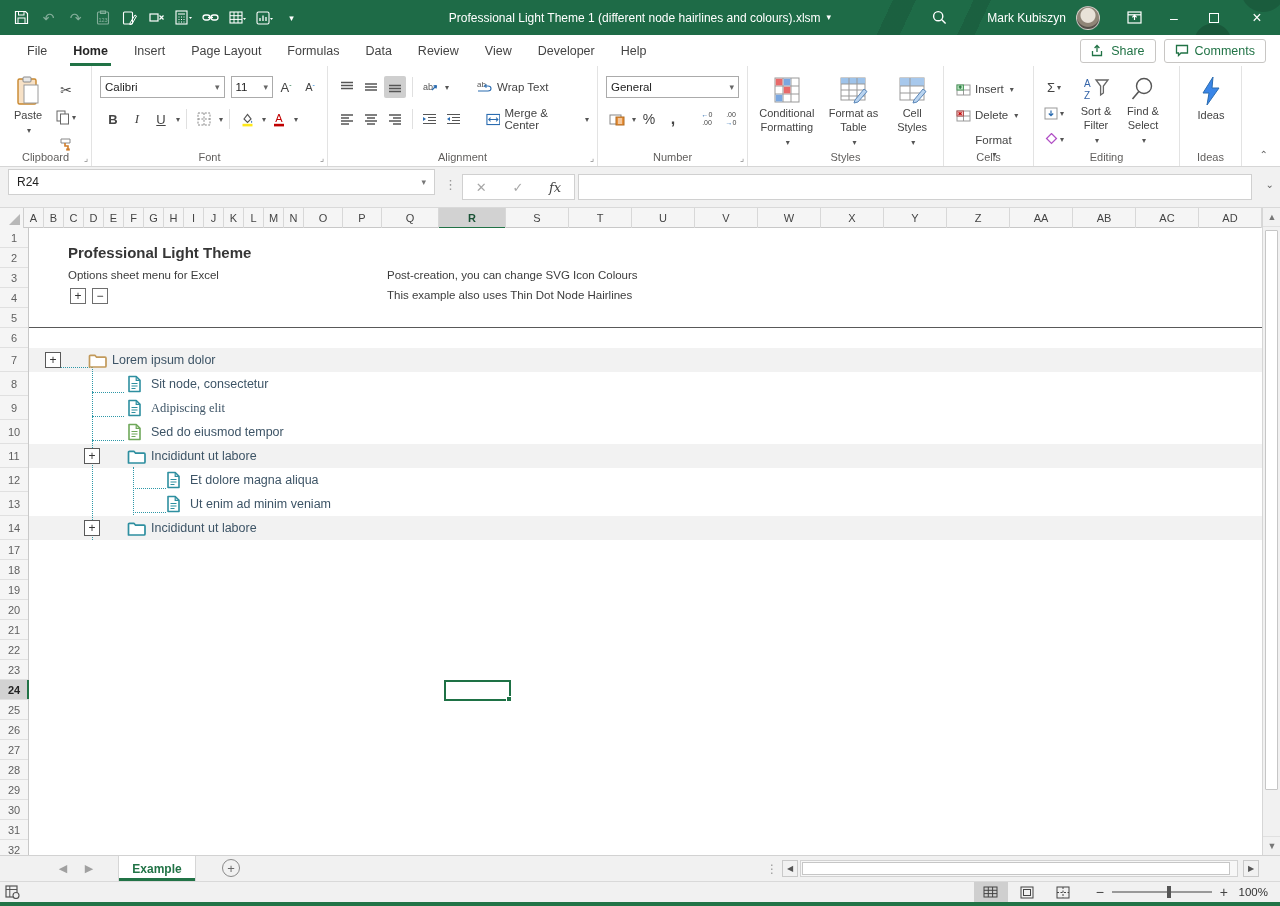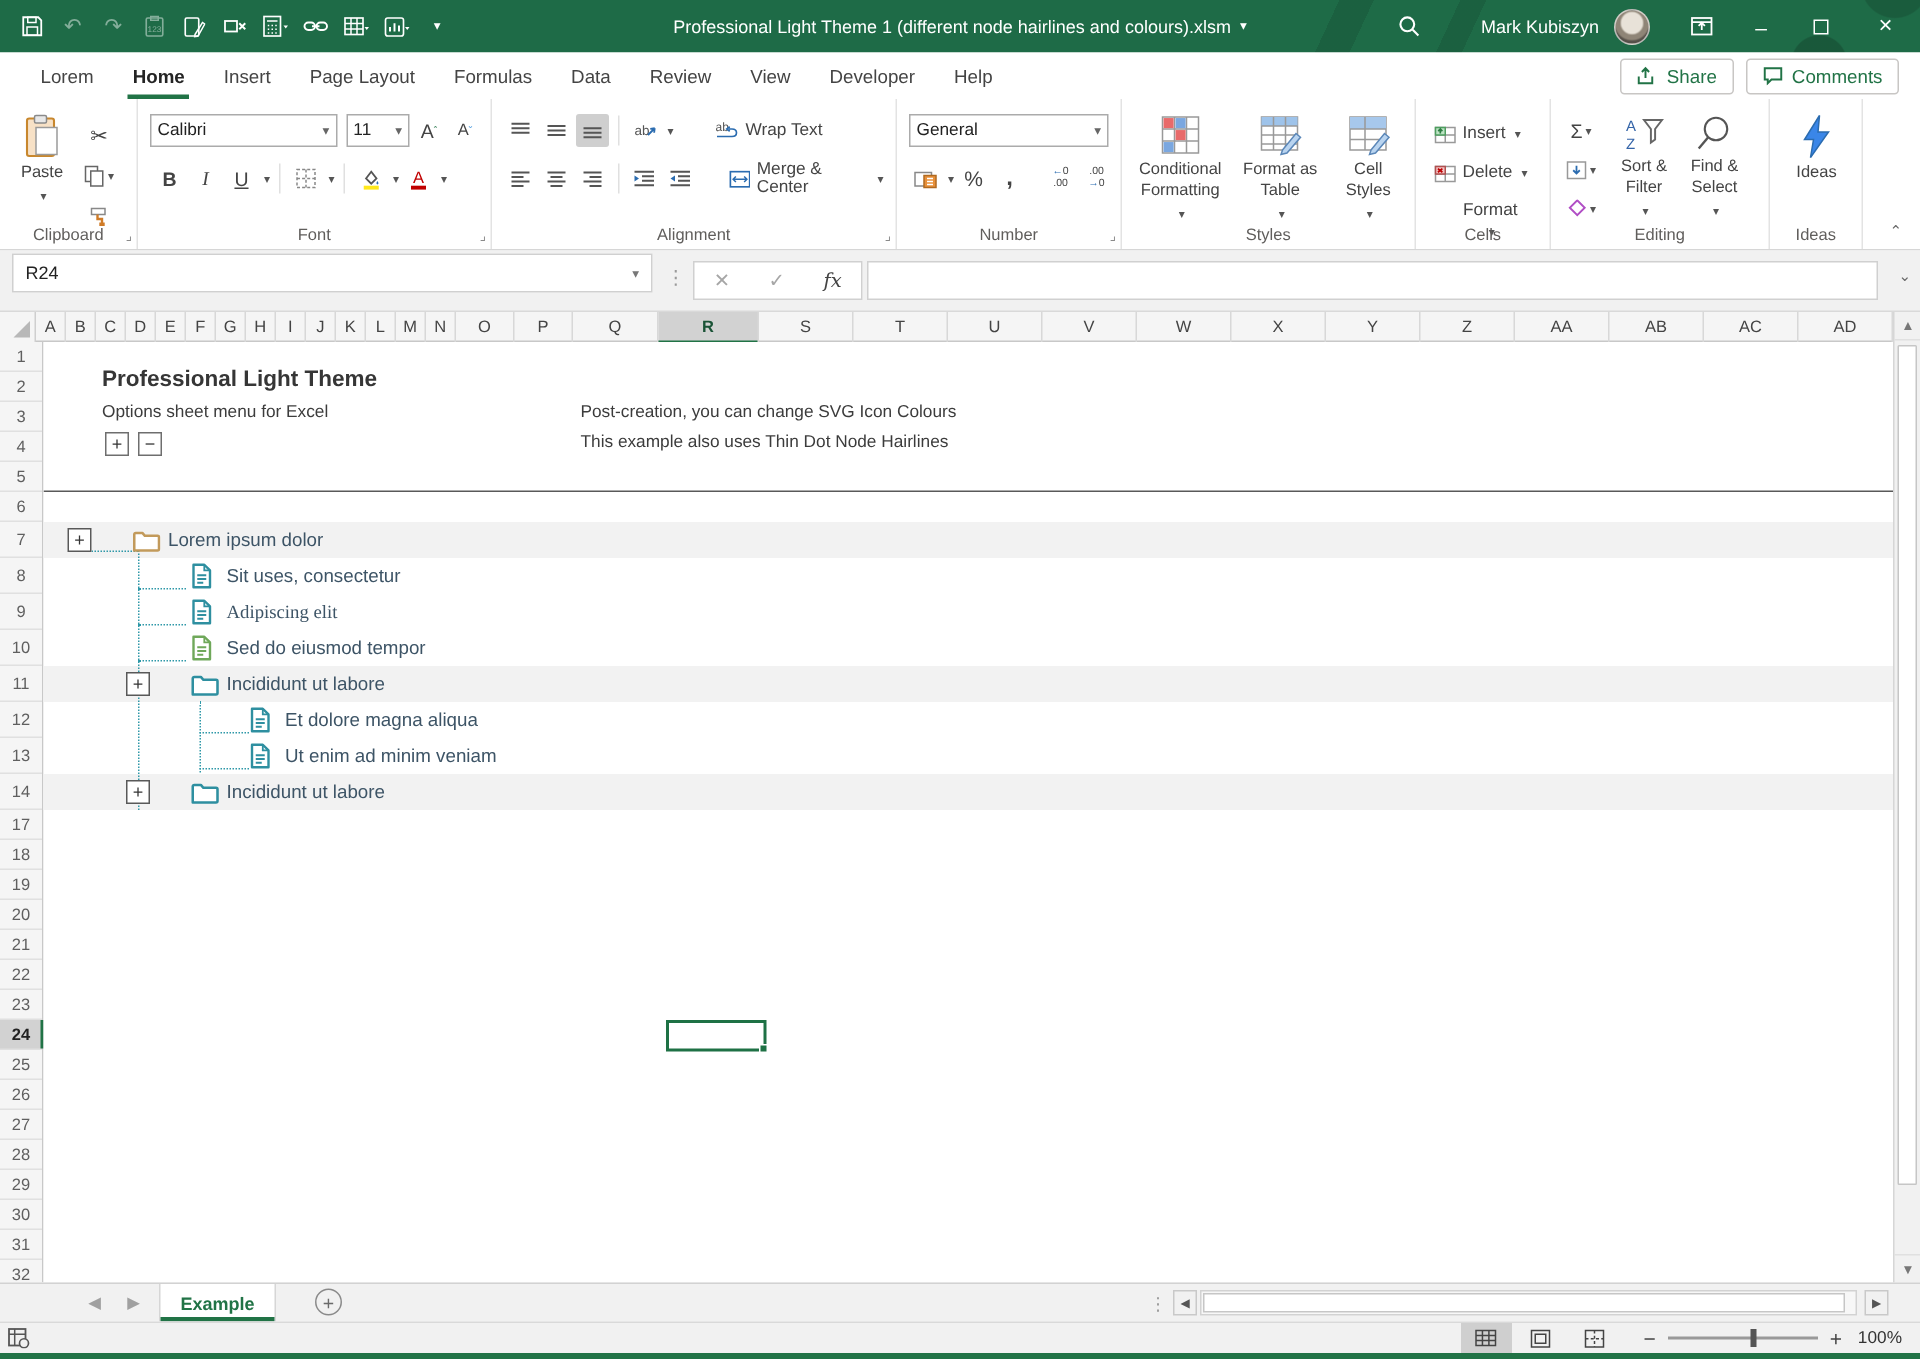--- a/index.html
+++ b/index.html
@@ -218,21 +218,21 @@
       </div>
     <div class="tb-btn" style="width:46px;">
         <span style="font-size:16px;">×</span>
       </div>
   </div>
 </div>
 
 <div class="tabrow">
   <div style="width:14px;"></div>
   <div id="ribbonTabs" style="display:flex;">
-      <div class="rtab">Lorem</div>
+      <div class="rtab">File</div>
       <div class="rtab active">Home</div>
       <div class="rtab">Insert</div>
       <div class="rtab">Page Layout</div>
       <div class="rtab">Formulas</div>
       <div class="rtab">Data</div>
       <div class="rtab">Review</div>
       <div class="rtab">View</div>
       <div class="rtab">Developer</div>
       <div class="rtab">Help</div>
     </div>
@@ -683,21 +683,21 @@
               <path d="M1.5 14 V3.3 c0-.6.4-1 1-1 h4.4 l1.7 1.9 h8.4 c.6 0 1 .4 1 1 V13 c0 .6-.4 1-1 1 z" fill="#fff" stroke="#C29A5B" stroke-width="1.7" stroke-linejoin="round"></path>
             </svg></span>
           <span class="tlabel" style="left: 83px; color: rgb(61, 84, 102);">Lorem ipsum dolor</span>
         </div>
         <div class="titem" style="left: 0px; top: 144px; width: 1233px;">
           <span class="ticon" style="left: 98px; top: 3px;"><svg width="15" height="18" viewBox="0 0 15 18">
               <path d="M2 1.5 h7.2 L13 5.3 V16.5 H2 z" fill="#fff" stroke="#2E8FA0" stroke-width="1.6" stroke-linejoin="round"></path>
               <path d="M9.2 1.5 v3.8 H13" fill="none" stroke="#2E8FA0" stroke-width="1.2"></path>
               <path d="M4.5 8.5 h6 M4.5 11 h6 M4.5 13.5 h4" stroke="#2E8FA0" stroke-width="1.2"></path>
             </svg></span>
-          <span class="tlabel" style="left: 122px; color: rgb(61, 84, 102);">Sit uses, consectetur</span>
+          <span class="tlabel" style="left: 122px; color: rgb(61, 84, 102);">Sit node, consectetur</span>
         </div>
         <div class="titem" style="left: 0px; top: 168px; width: 1233px;">
           <span class="ticon" style="left: 98px; top: 3px;"><svg width="15" height="18" viewBox="0 0 15 18">
               <path d="M2 1.5 h7.2 L13 5.3 V16.5 H2 z" fill="#fff" stroke="#2E8FA0" stroke-width="1.6" stroke-linejoin="round"></path>
               <path d="M9.2 1.5 v3.8 H13" fill="none" stroke="#2E8FA0" stroke-width="1.2"></path>
               <path d="M4.5 8.5 h6 M4.5 11 h6 M4.5 13.5 h4" stroke="#2E8FA0" stroke-width="1.2"></path>
             </svg></span>
           <span class="tlabel" style="left: 122px; color: rgb(61, 84, 102); font-family: Liberation Serif, serif;">Adipiscing elit</span>
         </div>
         <div class="titem" style="left: 0px; top: 192px; width: 1233px;">
@@ -746,21 +746,21 @@
 
 <div class="vscroll">
   <div class="arr">▲</div>
   <div class="vthumb"></div>
   <div class="arr bottom" style="left:0; width:18px;">▼</div>
 </div>
 
 <div class="tabbar">
   <div class="nav-arr" style="margin-left:50px;">◀</div>
   <div class="nav-arr">▶</div>
-  <div class="sheettab" style="margin-left:4px;">Example</div>
+  <div class="sheettab" style="margin-left:16px;">Example</div>
   <div class="addsheet">+</div>
   <span class="hdots">⋮</span>
   <div class="hs-arr" style="left:782px;">◀</div>
   <div class="hs-track">
       <div class="hs-thumb"></div>
     </div>
   <div class="hs-arr" style="left:1243px;">▶</div>
 </div>
 
 <div class="statusbar">

